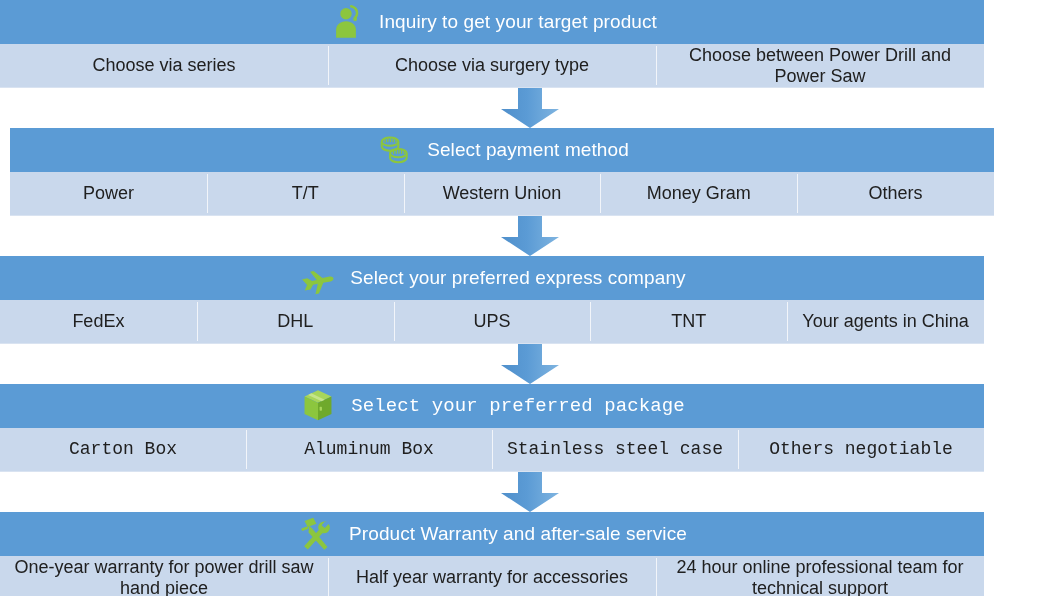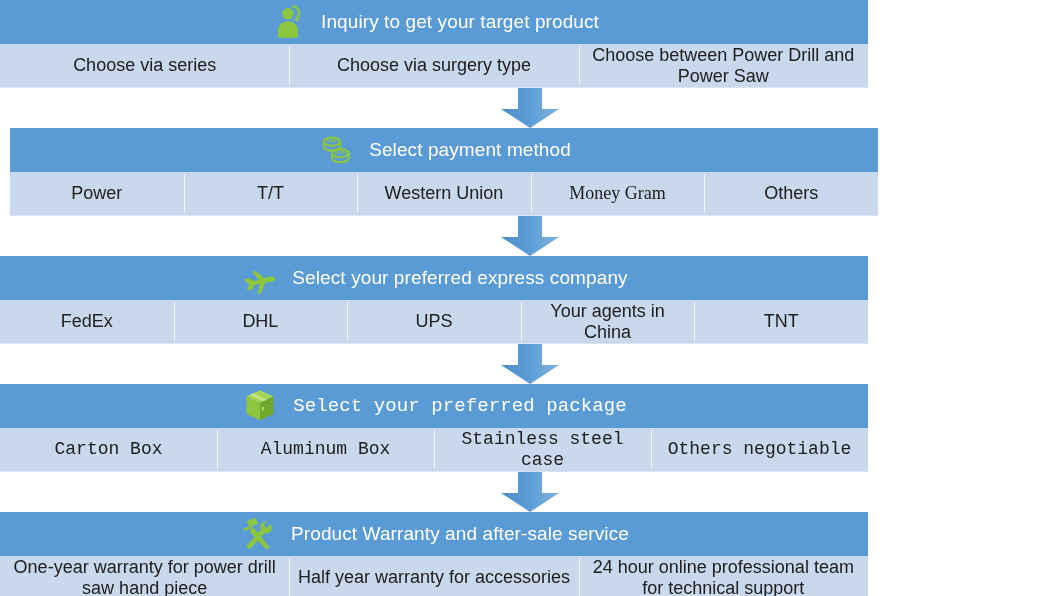--- a/index.html
+++ b/index.html
@@ -18,21 +18,21 @@
   .flow {
     width: 1060px;
     height: 596px;
     position: relative;
   }
 
   
   .stage {
     position: absolute;
     left: 0;
-    width: 868px;
+    width: 984px;
   }
 
   .bar {
     position: relative;
     height: 44px;
     background: #5B9BD5;
     display: flex;
     align-items: center;
     justify-content: center;
     box-sizing: border-box;
@@ -169,21 +169,21 @@
               </g>
             </svg>
           </span>
           <span class="bar-title">Select payment method</span>
         </div>
       </div>
       <div class="options">
         <div class="opt" style="flex: 1 1 0%;">Power</div>
         <div class="opt" style="flex: 1 1 0%;">T/T</div>
         <div class="opt" style="flex: 1 1 0%;">Western Union</div>
-        <div class="opt" style="flex: 1 1 0%; font-family: Liberation Serif, serif;">Money Gram</div>
+        <div class="opt" style="flex: 1 1 0%;">Money Gram</div>
         <div class="opt" style="flex: 1 1 0%;">Others</div>
       </div>
     </div>
     <div class="arrow-wrap" style="top: 216px; height: 40px;">
       <svg width="62" height="40" viewBox="0 0 62 40" xmlns="http://www.w3.org/2000/svg">
         <defs>
           <linearGradient id="ag1" x1="0" y1="0" x2="1" y2="0">
             <stop offset="0%" stop-color="#4F8FCB"></stop>
             <stop offset="45%" stop-color="#5B9BD5"></stop>
             <stop offset="100%" stop-color="#7FB4E0"></stop>
@@ -202,22 +202,22 @@
               </g>
             </svg>
           </span>
           <span class="bar-title">Select your preferred express company</span>
         </div>
       </div>
       <div class="options">
         <div class="opt" style="flex: 1 1 0%;">FedEx</div>
         <div class="opt" style="flex: 1 1 0%;">DHL</div>
         <div class="opt" style="flex: 1 1 0%;">UPS</div>
+        <div class="opt" style="flex: 1 1 0%;">TNT</div>
         <div class="opt" style="flex: 1 1 0%;">Your agents in China</div>
-        <div class="opt" style="flex: 1 1 0%;">TNT</div>
       </div>
     </div>
     <div class="arrow-wrap" style="top: 344px; height: 40px;">
       <svg width="62" height="40" viewBox="0 0 62 40" xmlns="http://www.w3.org/2000/svg">
         <defs>
           <linearGradient id="ag2" x1="0" y1="0" x2="1" y2="0">
             <stop offset="0%" stop-color="#4F8FCB"></stop>
             <stop offset="45%" stop-color="#5B9BD5"></stop>
             <stop offset="100%" stop-color="#7FB4E0"></stop>
           </linearGradient>

